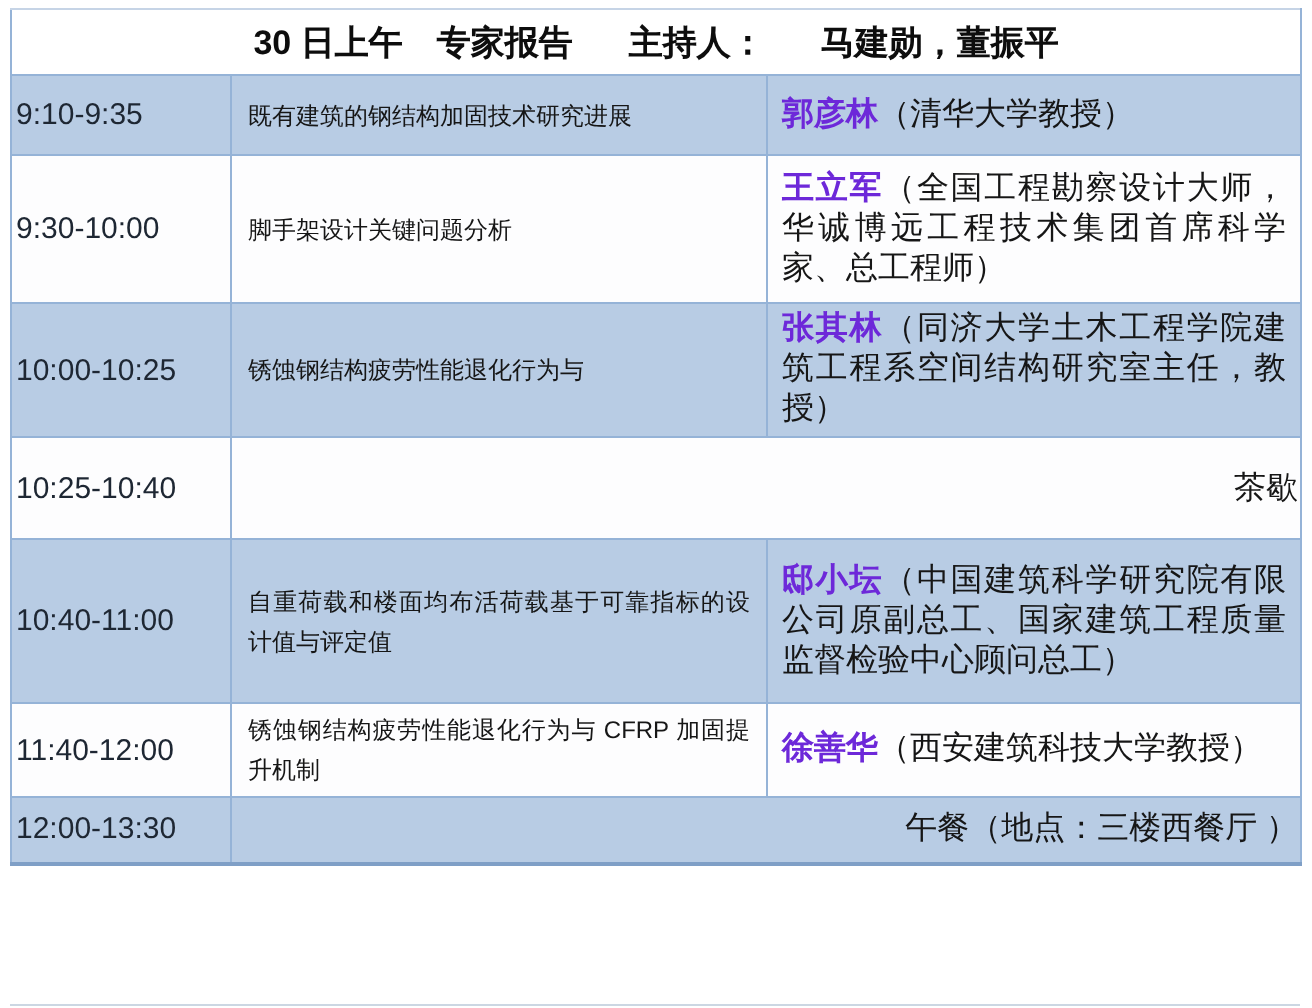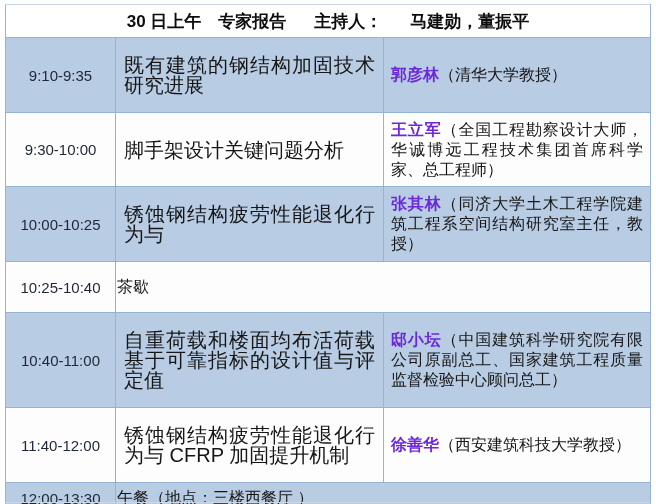--- a/index.html
+++ b/index.html
@@ -38,41 +38,40 @@
     gap: 28px;
     font-size: 17px;
     font-weight: bold;
     color: #0d0d0d;
     white-space: pre;
   }
   tr.t-blue  td { background: #b8cce4; }
   tr.t-white td { background: #fdfdfe; }
 
   td.time {
-    text-align: center;
     font-size: 15px;
     color: #1e2733;
     padding: 0 2px;
     margin-left: 28px;
   }
   td.topic {
-    font-size: 20px;
+    font-size: 12px;
     line-height: 20px;
-    padding: 17px 8px;
+    padding: 3px 8px;
     text-align: justify;
   }
   td.speaker {
     font-size: 16px;
     line-height: 20px;
     padding: 3px 7px;
     text-align: justify;
   }
   td.speaker .sp-name { font-weight: bold; color: #6d28d9; }
   td.merged {
-    text-align: left;
+    text-align: right;
     font-size: 16px;
     color: #161616;
   }
   .bottom-line {
     position: absolute;
     left: 5px; width: 645px; bottom: 1px;
     height: 1px;
     background: #ccd7e3;
   }
 </style>

